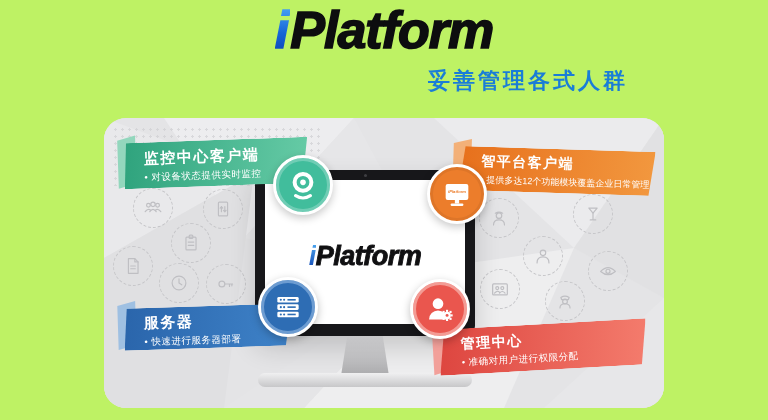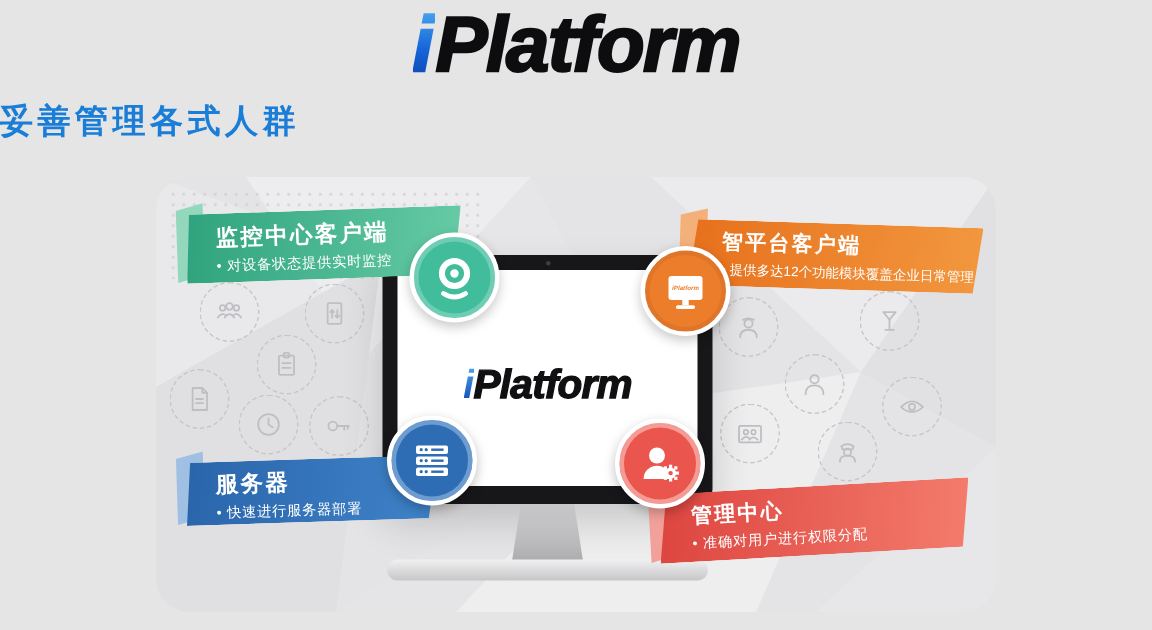--- a/index.html
+++ b/index.html
@@ -1,26 +1,26 @@
 <!DOCTYPE html>
 <html><head>
 <meta charset="utf-8">
 <style>
   html,body{margin:0;padding:0;background:#fff;}
-  .stage{position:relative;width:768px;height:420px;overflow:hidden;background:#e5e5e5;
+  .stage{position:relative;width:768px;height:420px;overflow:hidden;background:#bef264;
          font-family:"Liberation Sans",sans-serif;}
 
   
   .logo{position:absolute;top:2px;left:0;width:768px;text-align:center;
         font-style:italic;font-weight:bold;font-size:52px;letter-spacing:-1px;line-height:56px;}
   .logo .logo-i{background:linear-gradient(180deg,#53b1f7 0%,#1565d8 55%,#0b3fae 100%);
         -webkit-background-clip:text;background-clip:text;-webkit-text-fill-color:transparent;
         -webkit-text-stroke:1.5px transparent;padding-right:2px;}
   .logo .logo-rest{color:#0d0d0f;-webkit-text-stroke:1.6px #0d0d0f;}
-  .subtitle{position:absolute;top:66px;left:0;width:628px;text-align:left;
+  .subtitle{position:absolute;top:66px;left:0;width:628px;text-align:right;
         color:#1a7dd7;font-size:22px;font-weight:bold;letter-spacing:3px;}
 
   
   .panel{position:absolute;left:104px;top:118px;width:560px;height:290px;
          background:#e4e4e6;border-radius:22px;overflow:hidden;}
   .bg-poly{position:absolute;inset:0;}
   .dots{position:absolute;left:8px;top:8px;width:210px;height:60px;opacity:.7;
         background-image:radial-gradient(#cfcfd2 1px,transparent 1.2px);background-size:7px 7px;}
 
   

